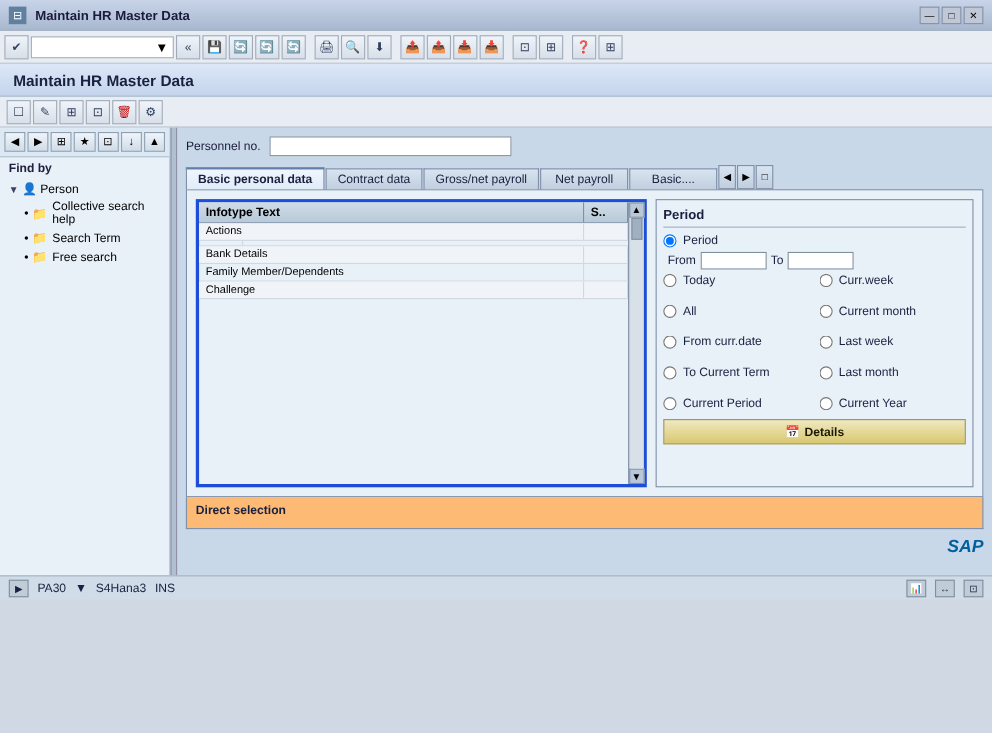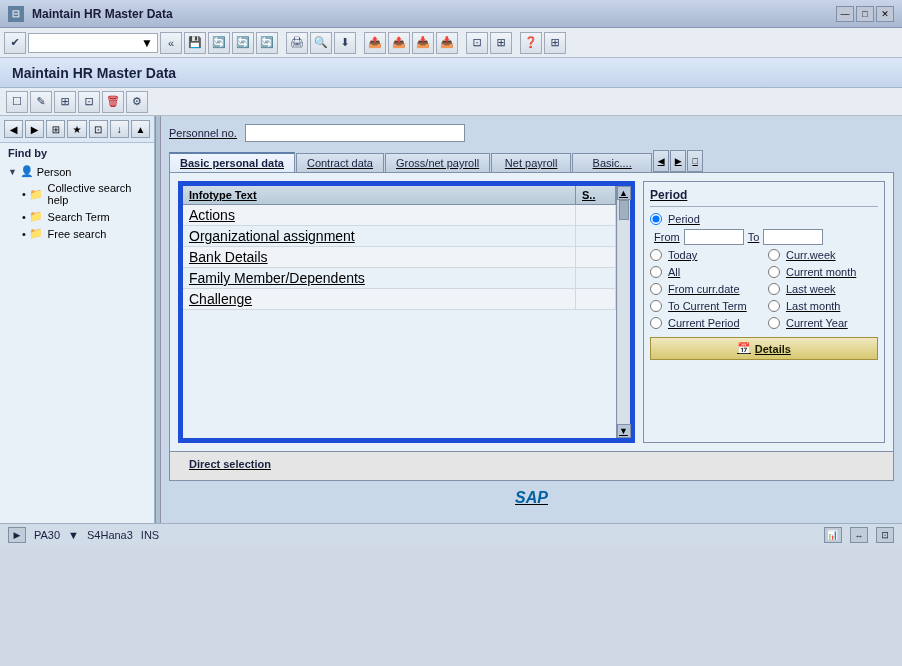--- a/index.html
+++ b/index.html
@@ -188,21 +188,21 @@
       font-size: 11px;
     }
     .table-row {
       display: flex;
       border-bottom: 1px solid #d0d8e0;
     }
     .table-row:nth-child(even) { background: #f0f4f8; }
     .td {
       padding: 2px 6px;
       border-right: 1px solid #d0d8e0;
-      font-size: 14px;
+      font-size: 10px;
     }
     .table-scrollbar {
       width: 14px;
       background: #d0d8e4;
       border-left: 1px solid #8090a8;
       display: flex;
       flex-direction: column;
       align-items: center;
     }
     .scroll-btn {
@@ -221,21 +221,21 @@
     .scroll-thumb {
       width: 10px; height: 20px;
       background: #a0b0c0;
       position: absolute;
       top: 0; left: 1px;
       border: 1px solid #8090a0;
     }
 
     
     .period-panel {
-      width: 242px;
+      width: 289px;
       background: #e8f0f8;
       border: 1px solid #8090a8;
       padding: 6px;
     }
     .period-title {
       font-size: 12px;
       font-weight: bold;
       color: #1a2040;
       margin-bottom: 6px;
       padding-bottom: 4px;
@@ -258,45 +258,45 @@
     .period-input {
       width: 60px; height: 16px;
       border: 1px solid #8090a0;
       background: white;
       font-size: 10px;
       padding: 0 2px;
     }
     .radio-grid {
       display: grid;
       grid-template-columns: 1fr 1fr;
-      gap: 5px 8px;
+      gap: 16px 8px;
       margin-top: 4px;
     }
     .choose-btn {
       display: flex;
       align-items: center;
       justify-content: center;
       gap: 4px;
       background: linear-gradient(to bottom, #f0e8c0, #d8c870);
       border: 1px solid #a09040;
       padding: 4px 16px;
       cursor: pointer;
       font-size: 11px;
       font-weight: bold;
       color: #1a1a00;
       margin-top: 8px;
       width: 100%;
     }
 
     
     .direct-selection {
-      background: #e5e5e5;
+      background: #fdba74;
       border: 1px solid #8090a8;
       border-top: none;
-      padding: 6px 19px;
+      padding: 6px 8px;
     }
     .ds-title {
       font-size: 11px;
       font-weight: bold;
       color: #1a2040;
       margin-bottom: 4px;
     }
     .ds-row {
       display: flex;
       align-items: center;
@@ -441,52 +441,51 @@
       </div>
       <div class="tree-sub-item">
         <span>•</span>
         <span style="color:#c08000">📁</span>
         <span>Free search</span>
       </div>
     </div>
 
     <div style="width:6px; background:#b0c0d0; cursor:col-resize; border-left:1px solid #9090a8; border-right:1px solid #9090a8;"></div>
 
-    <div class="right-content" style="flex:1; overflow:hidden;text-decoration:underline;">
+    <div class="right-content" style="flex:1; overflow:hidden;">
 
       <div class="personnel-row">
         <span class="field-label">Personnel no.</span>
         <input type="text" class="field-input" style="width: 220px;">
       </div>
 
       <div class="tabs-container">
         <div class="tab active">Basic personal data</div>
         <div class="tab">Contract data</div>
         <div class="tab">Gross/net payroll</div>
         <div class="tab">Net payroll</div>
         <div class="tab">Basic....</div>
         <div class="tab-more">◀</div>
         <div class="tab-more">▶</div>
         <div class="tab-more">□</div>
       </div>
 
       <div class="tab-content">
 
-        <div style="display:flex; flex:1; border:5px solid #1d4ed8;">
+        <div style="display:flex; flex:1; border:3px solid #1d4ed8;">
           <div style="flex:1;">
             <div class="table-header">
               <div class="th" style="flex:1;">Infotype Text</div>
               <div class="th" style="width:40px;">S..</div>
             </div>
             <div class="table-row">
               <div class="td" style="flex:1;">Actions</div>
               <div class="td" style="width:40px;"></div>
             </div>
             <div class="table-row">
-              <div class="td" style="flex:1;">Organizational assignment</div>
               <div class="td" style="width:40px;"></div>
             </div>
             <div class="table-row">
               <div class="td" style="flex:1;">Bank Details</div>
               <div class="td" style="width:40px;"></div>
             </div>
             <div class="table-row">
               <div class="td" style="flex:1;">Family Member/Dependents</div>
               <div class="td" style="width:40px;"></div>
             </div>
@@ -565,21 +564,21 @@
             <span>📅</span>
             <span>Details</span>
           </button>
         </div>
       </div>
 
       <div class="direct-selection">
         <div class="ds-title">Direct selection</div>
       </div>
 
-      <div class="sap-logo-area" style="padding:8px 0;">
+      <div class="sap-logo-area" style="padding:8px 0;text-align:right;">
         <span class="sap-logo">SAP</span>
       </div>
 
     </div>
   </div>
 </div>
 
 <div class="status-bar">
   <div class="status-btn">▶</div>
   <span>PA30</span>

